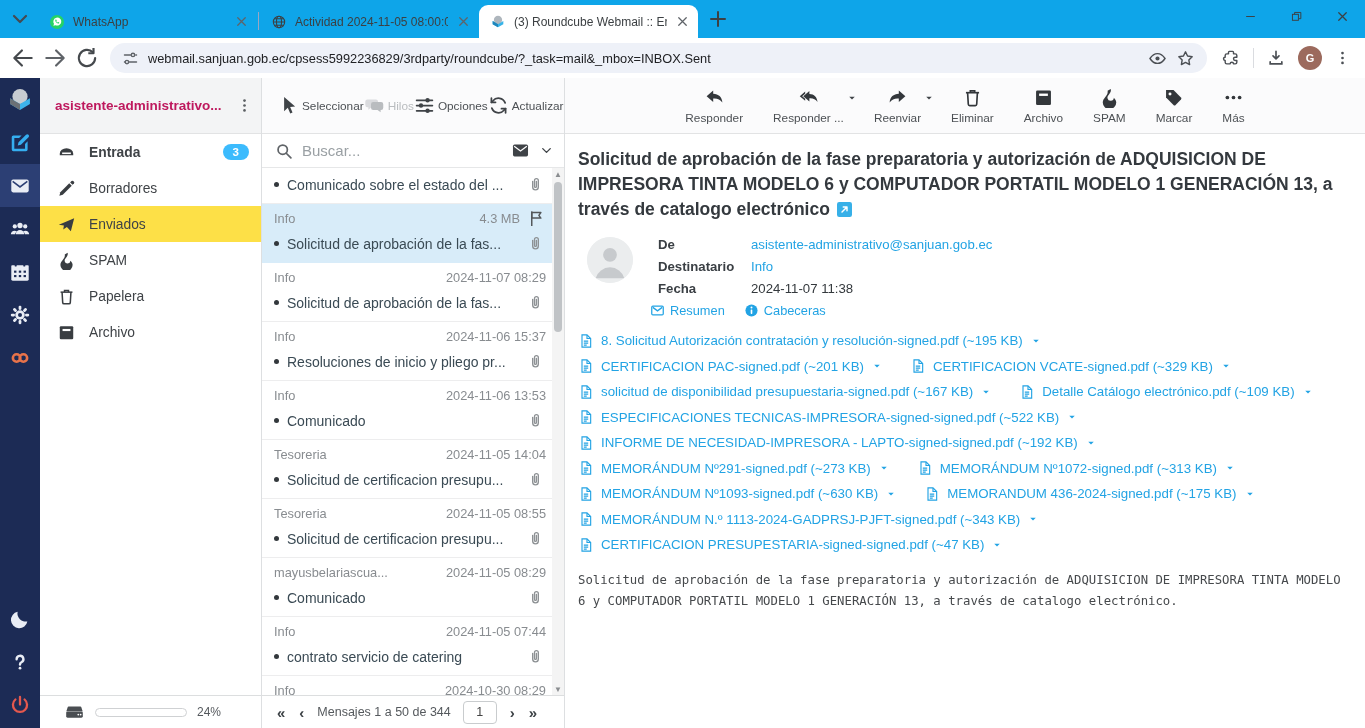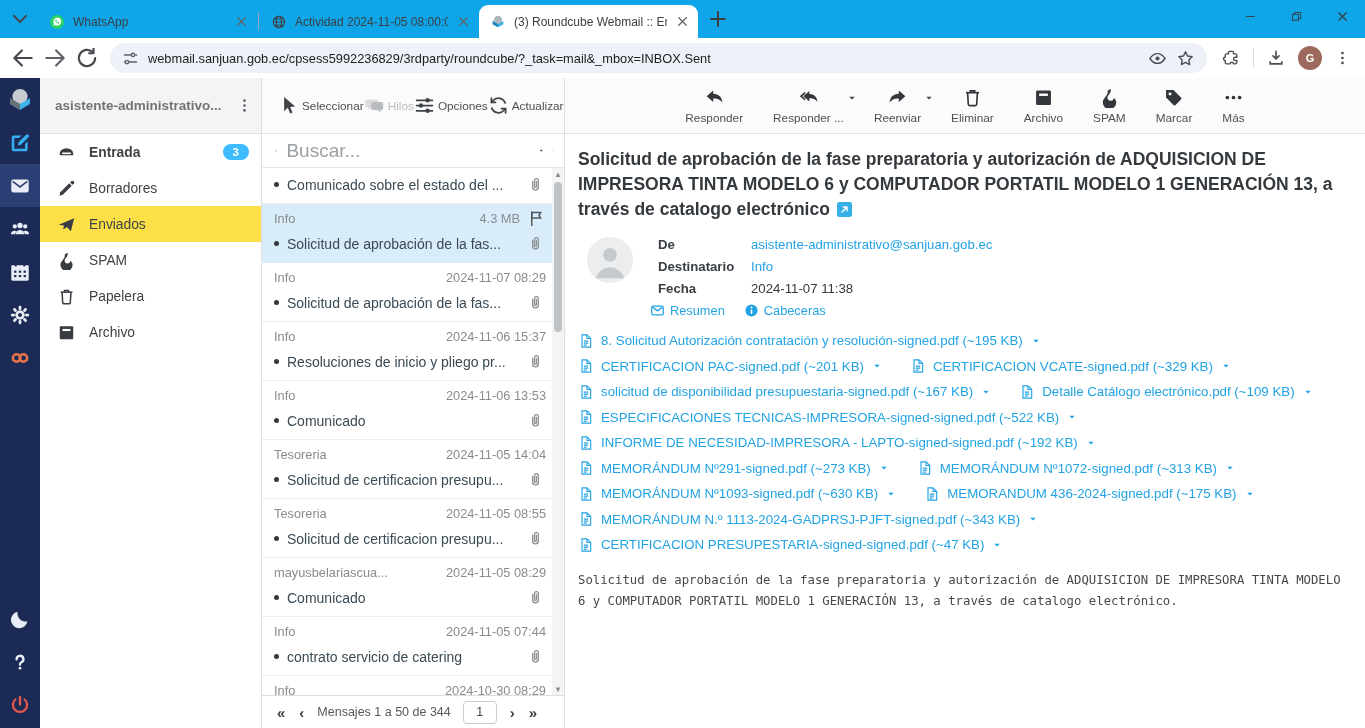--- a/index.html
+++ b/index.html
@@ -37,41 +37,41 @@
 
   .taskbar { width:40px; background:#1c2b55; display:flex; flex-direction:column; align-items:center; flex:none; }
   .tb-item { width:40px; height:43px; display:flex; align-items:center; justify-content:center; color:#e9edf5; }
   .tb-item .ic { width:22px; height:22px; }
   .tb-item.logo .ic { width:28px; height:28px; }
   .tb-item.active { background:#2c3f74; }
   .tb-spacer { flex:1; }
 
   .folderscol { width:222px; border-right:1px solid #dddfe1; display:flex; flex-direction:column; flex:none; background:#fff; }
   .folders-head { height:56px; flex:none; display:flex; align-items:center; padding:0 8px 0 15px; background:#f3f4f5; border-bottom:1px solid #e2e3e4; }
-  .acct { flex:1; font-weight:bold; font-size:13.5px; color:#737373; white-space:nowrap; overflow:hidden; }
+  .acct { flex:1; font-weight:bold; font-size:13.5px; color:#be185d; white-space:nowrap; overflow:hidden; }
   .kebab { width:17px; height:17px; color:#5b5f63; }
   .folder-item { height:36px; display:flex; align-items:center; gap:13px; padding:0 12px 0 17px; font-size:13.8px; color:#3f4347; }
   .folder-item .ic { width:19px; height:19px; color:#393d41; flex:none; }
   .folder-item.selected { background:#fde047; }
   .folder-item.bold { font-weight:bold; }
   .badge { margin-left:auto; background:#3cbbfd; color:#fff; font-size:11.5px; font-weight:bold; border-radius:10px; padding:2px 10px; }
   .quota { height:33px; margin-top:auto; border-top:1px solid #dcdedf; display:flex; align-items:center; gap:10px; padding:0 8px 0 24px; flex:none; }
   .quota .ic { width:21px; height:21px; color:#4a4e52; }
   .qbar { width:92px; height:9px; border:1px solid #cfd1d3; border-radius:5px; background:#fff; overflow:hidden; }
   .qfill { height:100%; background:#6db9e8; border-radius:5px; }
   .qlabel { font-size:12px; color:#55595d; }
 
   .listcol { width:303px; border-right:1px solid #dddfe1; display:flex; flex-direction:column; flex:none; }
   .list-toolbar { height:56px; flex:none; display:flex; align-items:center; justify-content:space-between; padding:0 16px; background:#fbfbfc; border-bottom:1px solid #e2e3e4; }
   .tbtn { display:flex; flex-direction:row; align-items:center; gap:3px; font-size:11.8px; color:#4c5054; position:relative; }
   .tbtn .ic { width:21px; height:21px; color:#3f4347; }
   .tbtn.disabled, .tbtn.disabled .ic { color:#b9bcbf; }
   .search-row { height:34px; flex:none; display:flex; align-items:center; gap:9px; padding:0 10px 0 13px; border-bottom:1px solid #e6e7e8; }
   .search-row .ic.mag { width:18px; height:18px; color:#606468; }
-  .search-row input { flex:1; border:none; outline:none; font-size:19px; color:#333; font-family:"Liberation Sans", sans-serif; }
+  .search-row input { flex:1; border:none; outline:none; font-size:15px; color:#333; font-family:"Liberation Sans", sans-serif; }
   .search-row input::placeholder { color:#9aa0a4; }
   .search-row .ic.env { width:19px; height:19px; color:#3f4347; }
   .search-row .ic.car { width:15px; height:15px; color:#3f4347; }
   .msglist { flex:1; overflow:hidden; position:relative; padding-right:12px; }
   .msg { border-bottom:1px solid #ededee; padding:3px 6px 5px 12px; }
   .msg.selected { background:#d8ecf9; border-bottom-color:#d8ecf9; }
   .l1 { display:flex; align-items:center; height:23px; font-size:12.8px; color:#888c90; }
   .l1 .sender { flex:1; white-space:nowrap; overflow:hidden; }
   .l1 .meta { white-space:nowrap; }
   .l1 .ic.flag { width:19px; height:19px; color:#54585c; margin-left:7px; }
@@ -446,20 +446,32 @@
           <div class="folder-item">
             <span class="ic">
               <svg viewBox="0 0 24 24" fill="currentColor">
                 <rect x="3.5" y="4" width="17" height="16.5" rx="1.5"></rect>
                 <rect x="7" y="7.5" width="10" height="2.7" fill="#fff"></rect>
               </svg>
             </span>
             <span>Archivo</span>
           </div>
         </div>
+      <div class="quota">
+        <span class="ic">
+            <svg viewBox="0 0 24 24" fill="currentColor">
+              <path d="M5.2 5h13.6a1 1 0 0 1 .9.7l1.6 5H2.7l1.6-5a1 1 0 0 1 .9-.7z"></path>
+              <rect x="2.5" y="10.8" width="19" height="7.2" rx="1.6"></rect>
+              <circle cx="16.3" cy="14.4" r="1" fill="#fff"></circle>
+              <circle cx="19" cy="14.4" r="1" fill="#fff"></circle>
+            </svg>
+          </span>
+        <span class="qbar"><span id="qfill" class="qfill" style="width: 25%;"></span></span>
+        <span class="qlabel">24%</span>
+      </div>
     </div>
 
     <div class="listcol">
       <div id="list-toolbar" class="list-toolbar">
           <div class="tbtn">
             <span class="ic">
               <svg viewBox="0 0 24 24" fill="currentColor">
                 <path d="M7 2.3v16.4l4.2-4 2.8 6.4 2.6-1.1-2.7-6.3 5.7-.5z"></path>
               </svg>
             </span>

